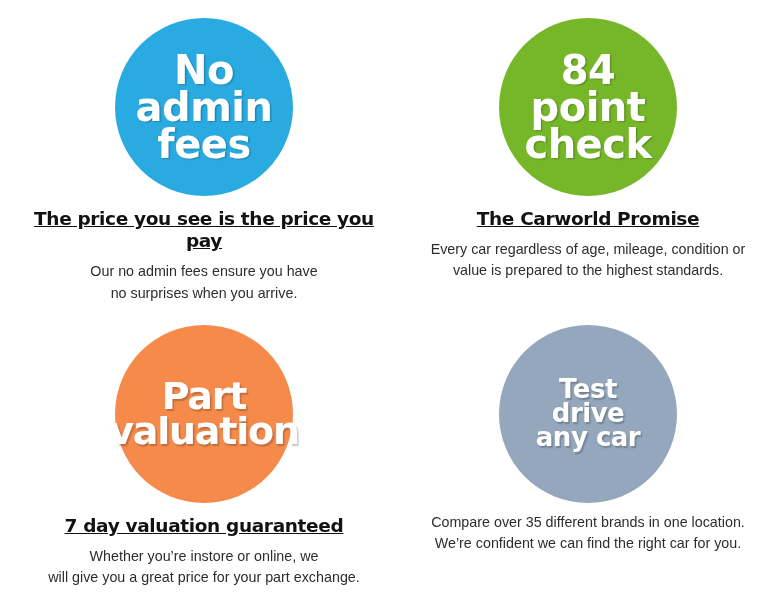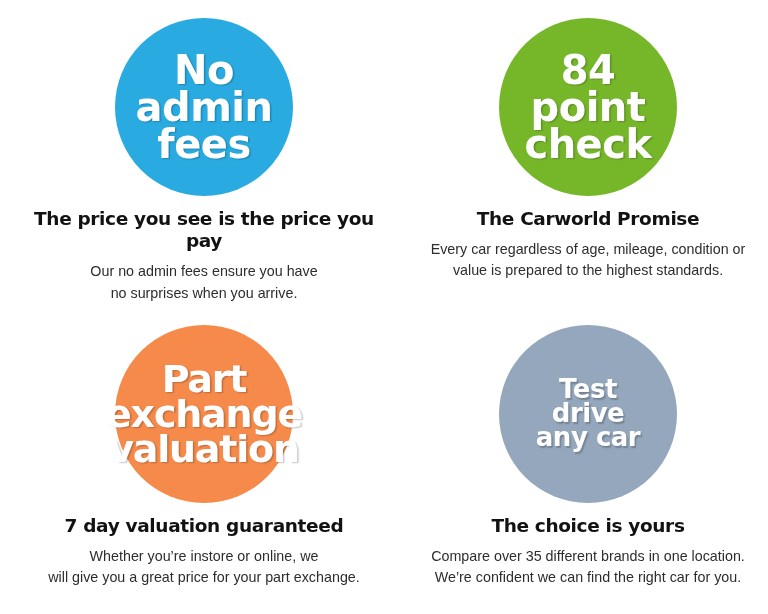--- a/index.html
+++ b/index.html
@@ -71,20 +71,21 @@
   .promo-heading {
     margin: 0;
     padding: 0 0;
     font-family: "DejaVu Sans", sans-serif;
     font-size: 18.5px;
     font-weight: bold;
     color: #121212;
     text-align: center;
     letter-spacing: -0.35px;
     line-height: 1.2;
+    text-decoration: underline;
   }
   .promo-card.row-top .promo-heading { margin-top: 12px; }
   .promo-card.row-bottom .promo-heading { margin-top: 12px; }
 
   .promo-body {
     margin: 9px 0 0 0;
     padding: 0 6px;
     font-family: "Liberation Sans", sans-serif;
     font-size: 14.3px;
     color: #2d2d2d;
@@ -125,39 +126,37 @@
     <p class="promo-body">
       <span>Every car regardless of age, mileage, condition or</span>
       <span>value is prepared to the highest standards.</span>
     </p>
   </div>
 
   <div class="promo-card row-bottom card-part-ex">
     <div class="badge" id="badge-2" style="background: rgb(245, 138, 75);">
       <div class="badge-text">
         <span class="badge-line">Part</span>
-        <span class="badge-line">exchange</span>
         <span class="badge-line">valuation</span>
       </div>
     </div>
     <h3 class="promo-heading">7 day valuation guaranteed</h3>
     <p class="promo-body">
       <span>Whether you’re instore or online, we</span>
       <span>will give you a great price for your part exchange.</span>
     </p>
   </div>
 
   <div class="promo-card row-bottom card-test-dr">
     <div class="badge" id="badge-3" style="background: rgb(148, 167, 188);">
       <div class="badge-text">
         <span class="badge-line">Test</span>
         <span class="badge-line">drive</span>
         <span class="badge-line">any car</span>
       </div>
     </div>
-    <h3 class="promo-heading">The choice is yours</h3>
     <p class="promo-body">
       <span>Compare over 35 different brands in one location.</span>
       <span>We’re confident we can find the right car for you.</span>
     </p>
   </div>
 
 </div>
 
 </body></html>

